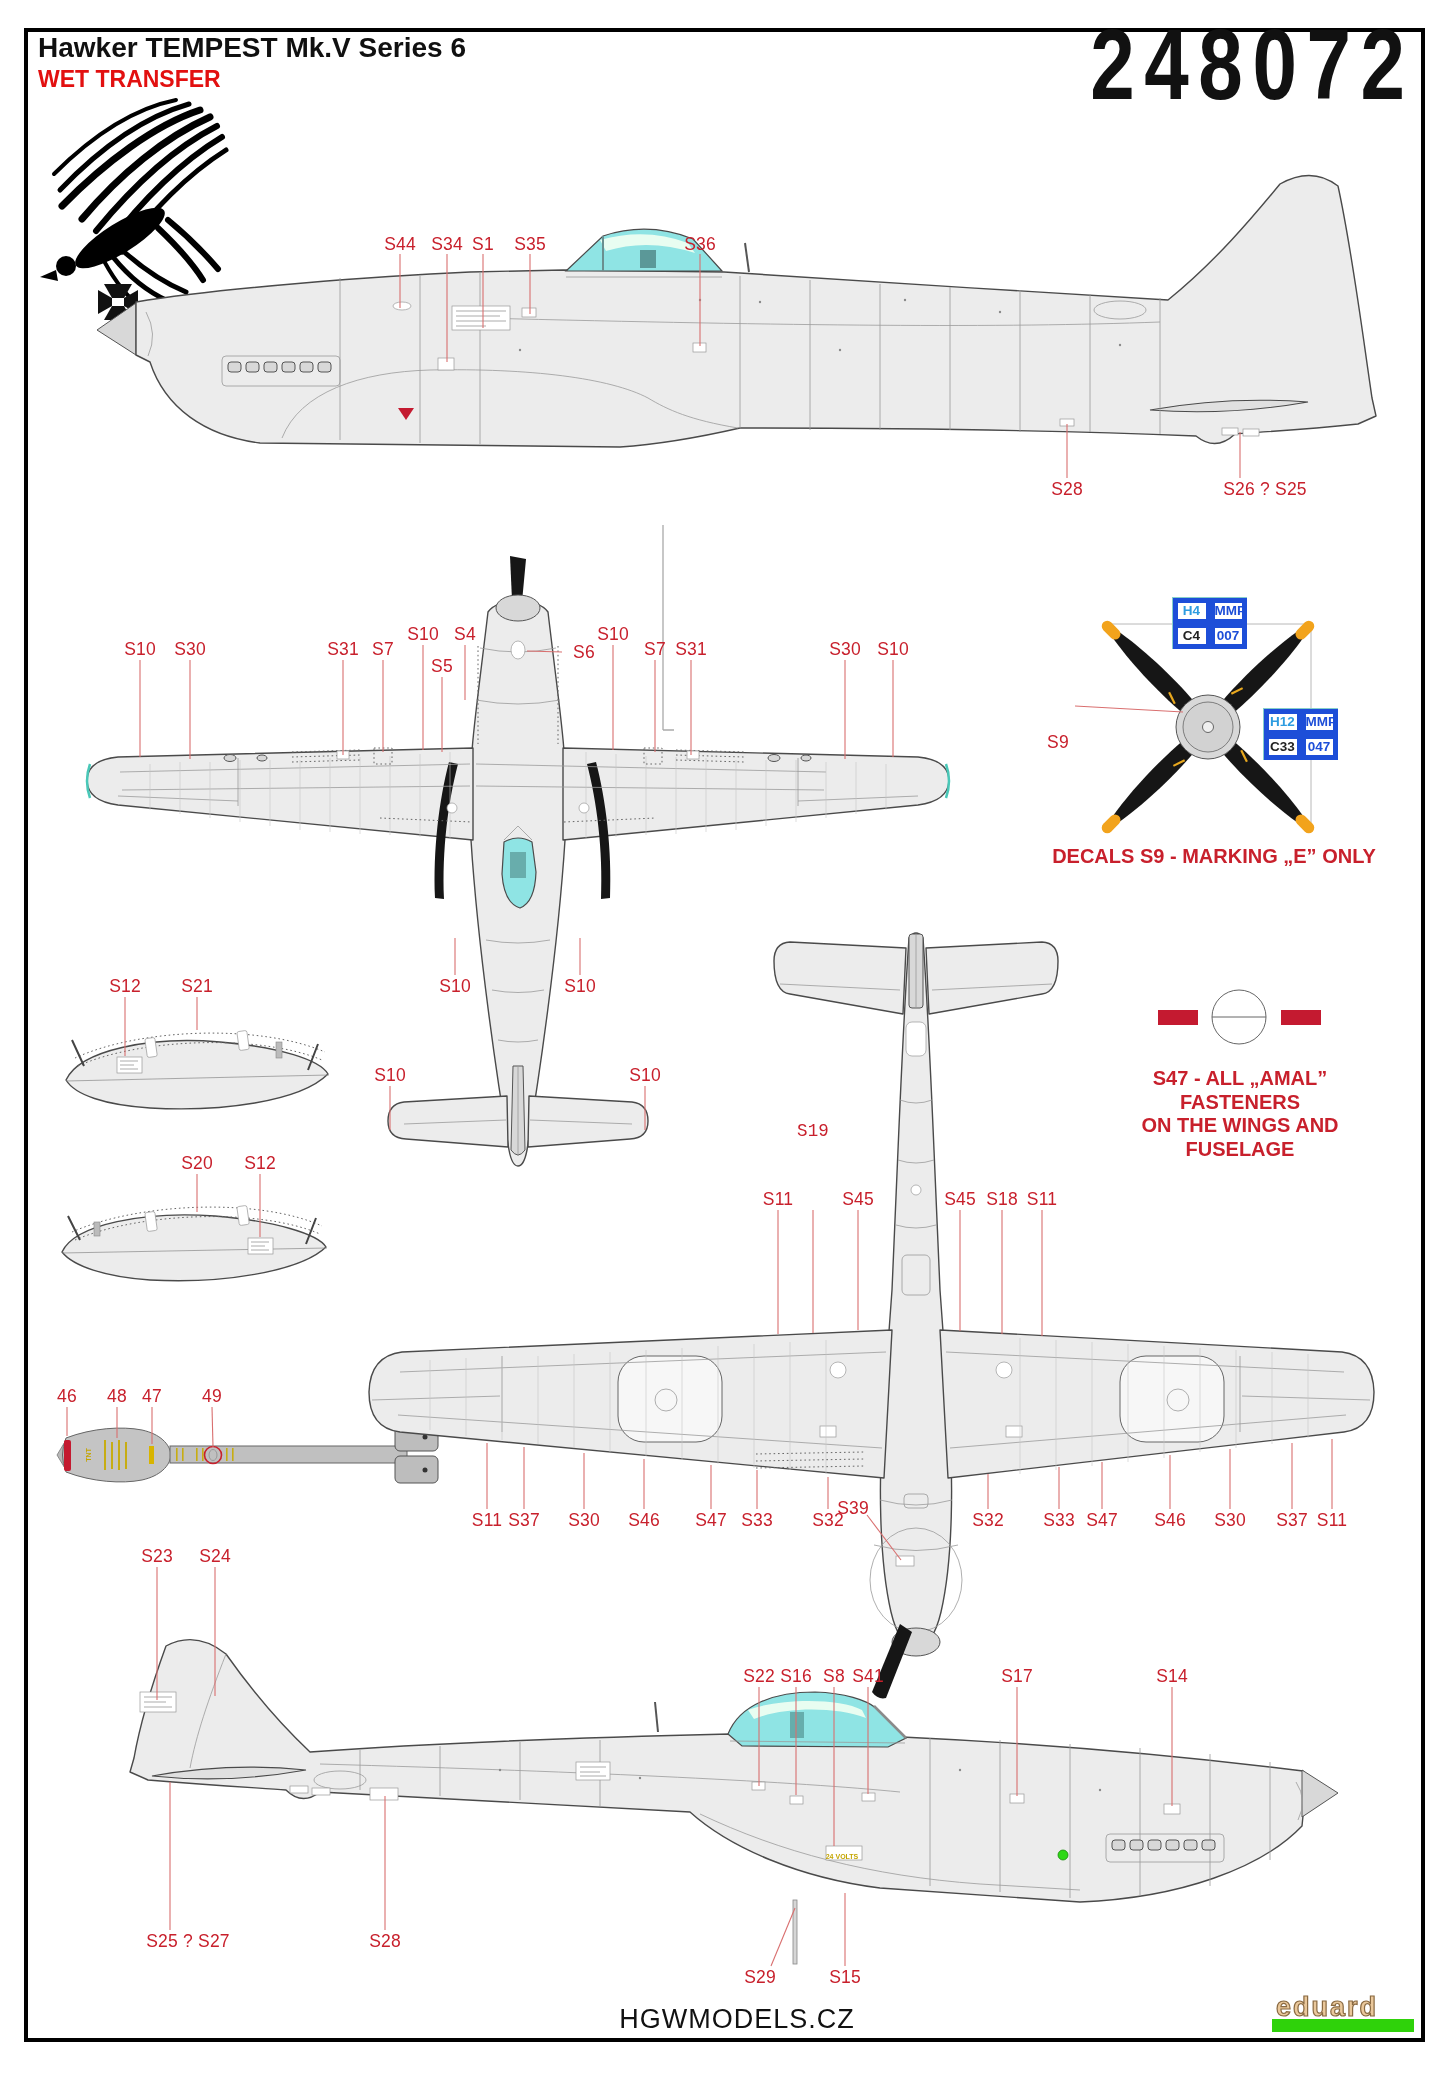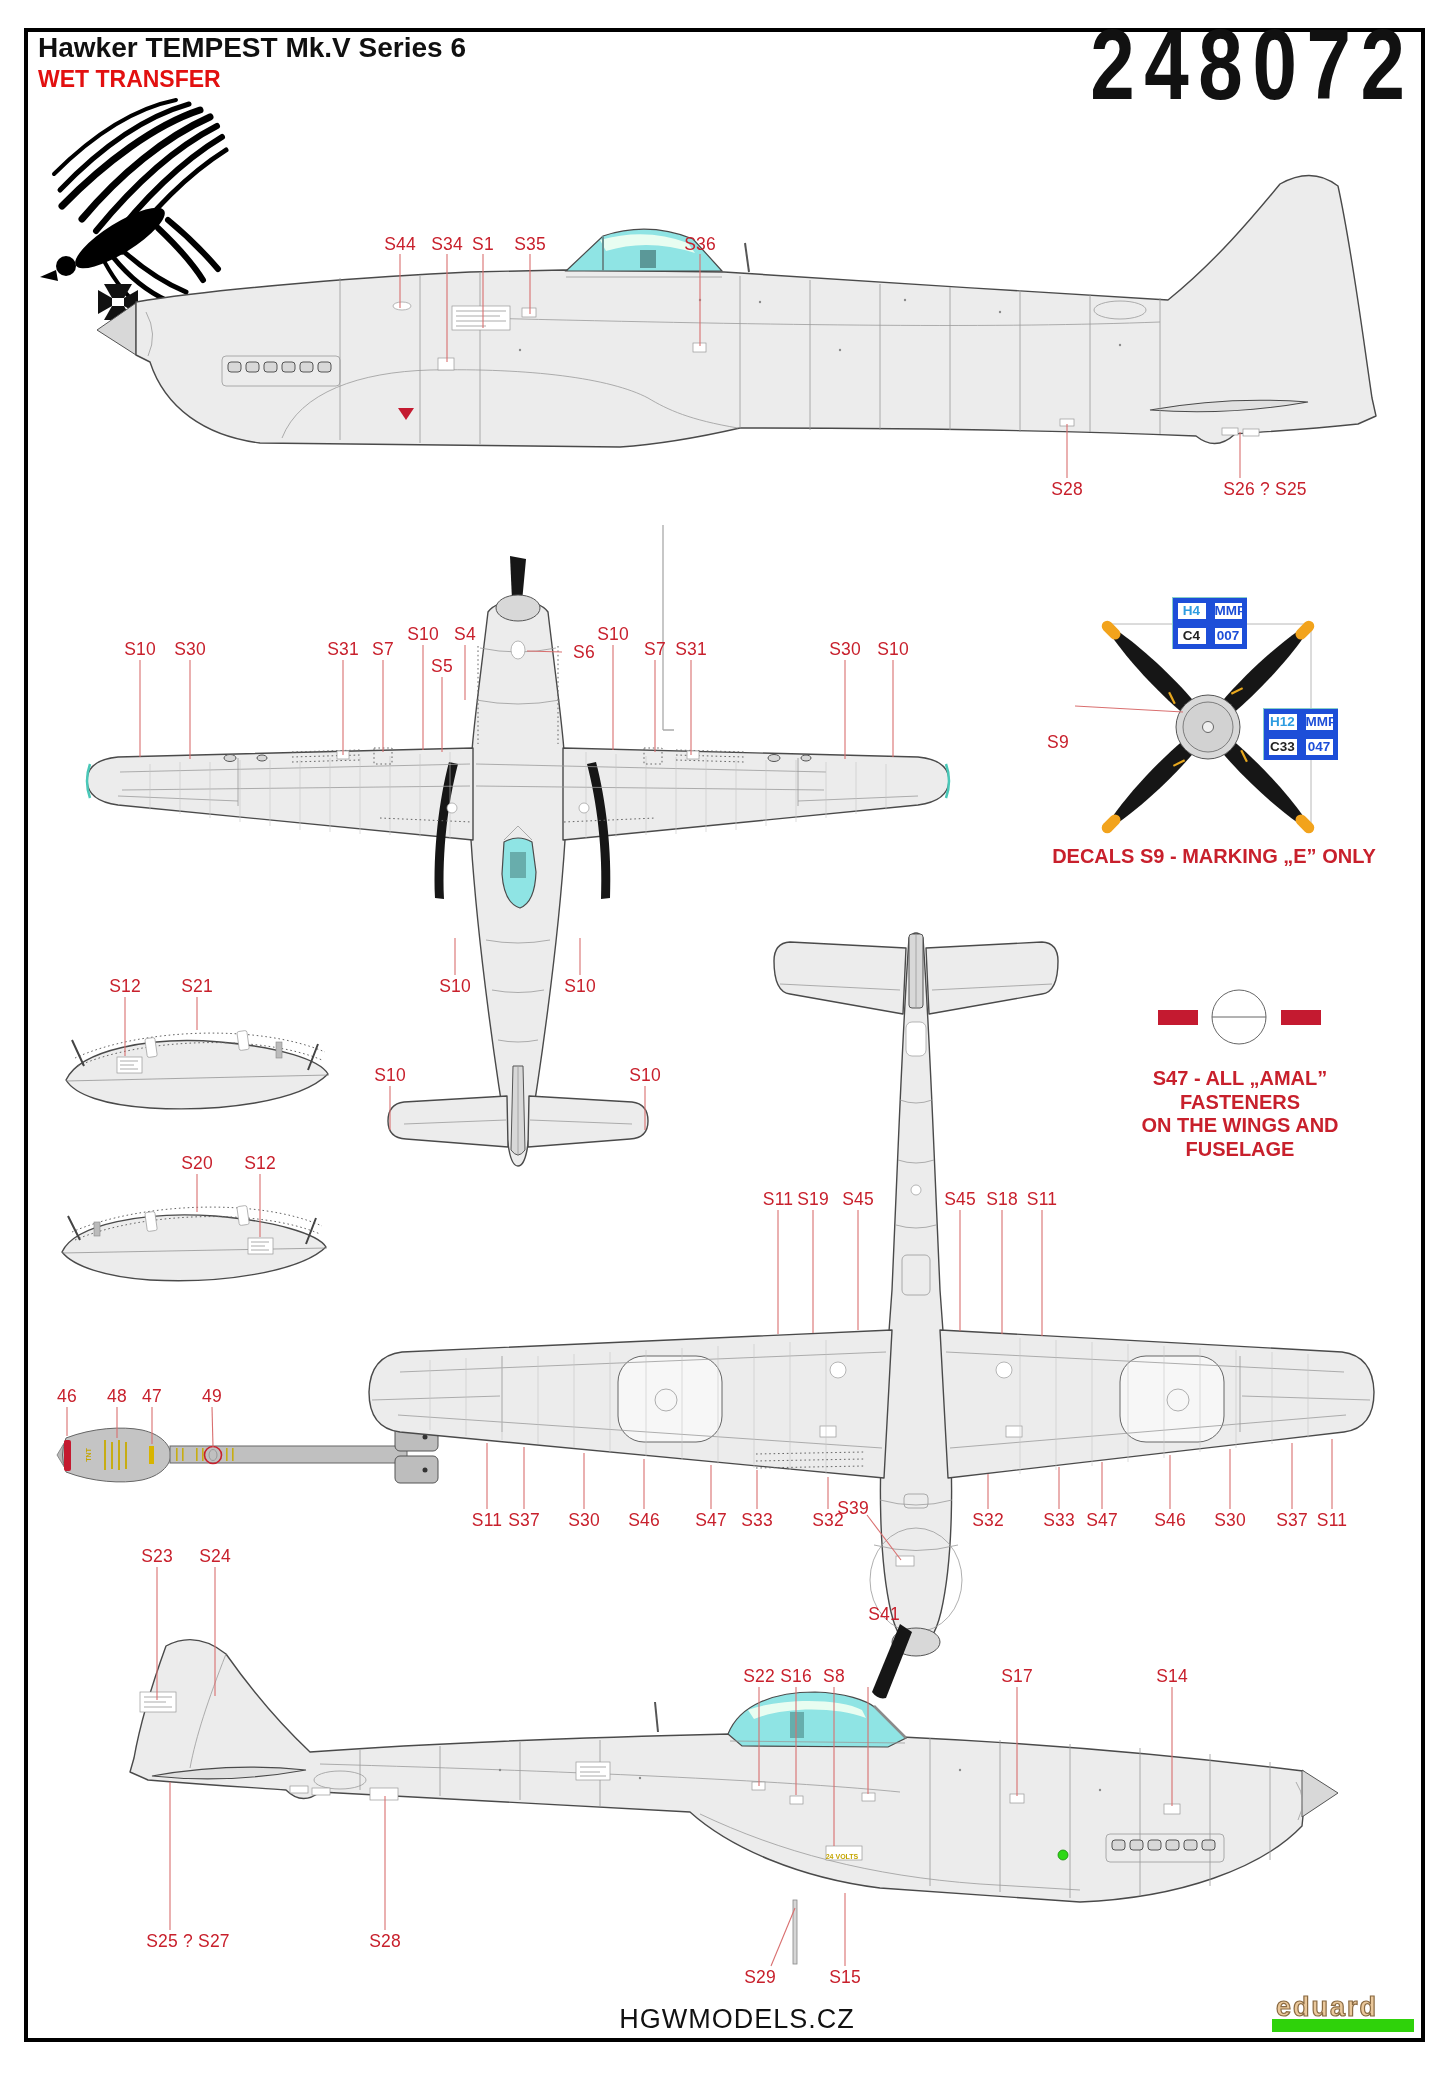--- a/index.html
+++ b/index.html
@@ -478,21 +478,21 @@
       <span class="lbl" style="left: 455px; top: 986px;">S10</span>
       <span class="lbl" style="left: 580px; top: 986px;">S10</span>
       <span class="lbl" style="left: 390px; top: 1075px;">S10</span>
       <span class="lbl" style="left: 645px; top: 1075px;">S10</span>
       <span class="lbl" style="left: 1058px; top: 706px; margin-top: 36px;">S9</span>
       <span class="lbl" style="left: 125px; top: 986px;">S12</span>
       <span class="lbl" style="left: 197px; top: 986px;">S21</span>
       <span class="lbl" style="left: 197px; top: 1163px;">S20</span>
       <span class="lbl" style="left: 260px; top: 1163px;">S12</span>
       <span class="lbl" style="left: 778px; top: 1199px;">S11</span>
-      <span class="lbl" style="left: 813px; top: 1199px;">S19</span>
+      <span class="lbl" style="left: 813px; top: 1131px; font-family: Liberation Mono, monospace;">S19</span>
       <span class="lbl" style="left: 858px; top: 1199px;">S45</span>
       <span class="lbl" style="left: 960px; top: 1199px;">S45</span>
       <span class="lbl" style="left: 1002px; top: 1199px;">S18</span>
       <span class="lbl" style="left: 1042px; top: 1199px;">S11</span>
       <span class="lbl" style="left: 853px; top: 1508px;">S39</span>
       <span class="lbl" style="left: 487px; top: 1520px;">S11</span>
       <span class="lbl" style="left: 524px; top: 1520px;">S37</span>
       <span class="lbl" style="left: 584px; top: 1520px;">S30</span>
       <span class="lbl" style="left: 644px; top: 1520px;">S46</span>
       <span class="lbl" style="left: 711px; top: 1520px;">S47</span>
@@ -507,21 +507,21 @@
       <span class="lbl" style="left: 1332px; top: 1520px;">S11</span>
       <span class="lbl" style="left: 67px; top: 1396px;">46</span>
       <span class="lbl" style="left: 117px; top: 1396px;">48</span>
       <span class="lbl" style="left: 152px; top: 1396px;">47</span>
       <span class="lbl" style="left: 212px; top: 1396px;">49</span>
       <span class="lbl" style="left: 157px; top: 1556px;">S23</span>
       <span class="lbl" style="left: 215px; top: 1556px;">S24</span>
       <span class="lbl" style="left: 759px; top: 1676px;">S22</span>
       <span class="lbl" style="left: 796px; top: 1676px;">S16</span>
       <span class="lbl" style="left: 834px; top: 1676px;">S8</span>
-      <span class="lbl" style="left: 868px; top: 1614px; margin-left: 16px;">S41</span>
+      <span class="lbl" style="left: 868px; top: 1676px;">S41</span>
       <span class="lbl" style="left: 1017px; top: 1676px;">S17</span>
       <span class="lbl" style="left: 1172px; top: 1676px;">S14</span>
       <span class="lbl" style="left: 188px; top: 1941px;">S25 ? S27</span>
       <span class="lbl" style="left: 385px; top: 1941px;">S28</span>
       <span class="lbl" style="left: 760px; top: 1977px;">S29</span>
       <span class="lbl" style="left: 845px; top: 1977px;">S15</span>
       <span class="stc" style="left: 842px; top: 1856px; color: rgb(196, 165, 0); transform: translate(-50%, -50%) rotate(0deg);">24 VOLTS</span>
       <span class="stc" style="left: 88px; top: 1455px; color: rgb(196, 165, 0); transform: translate(-50%, -50%) rotate(-90deg);">TNT</span>
     </div>
 

